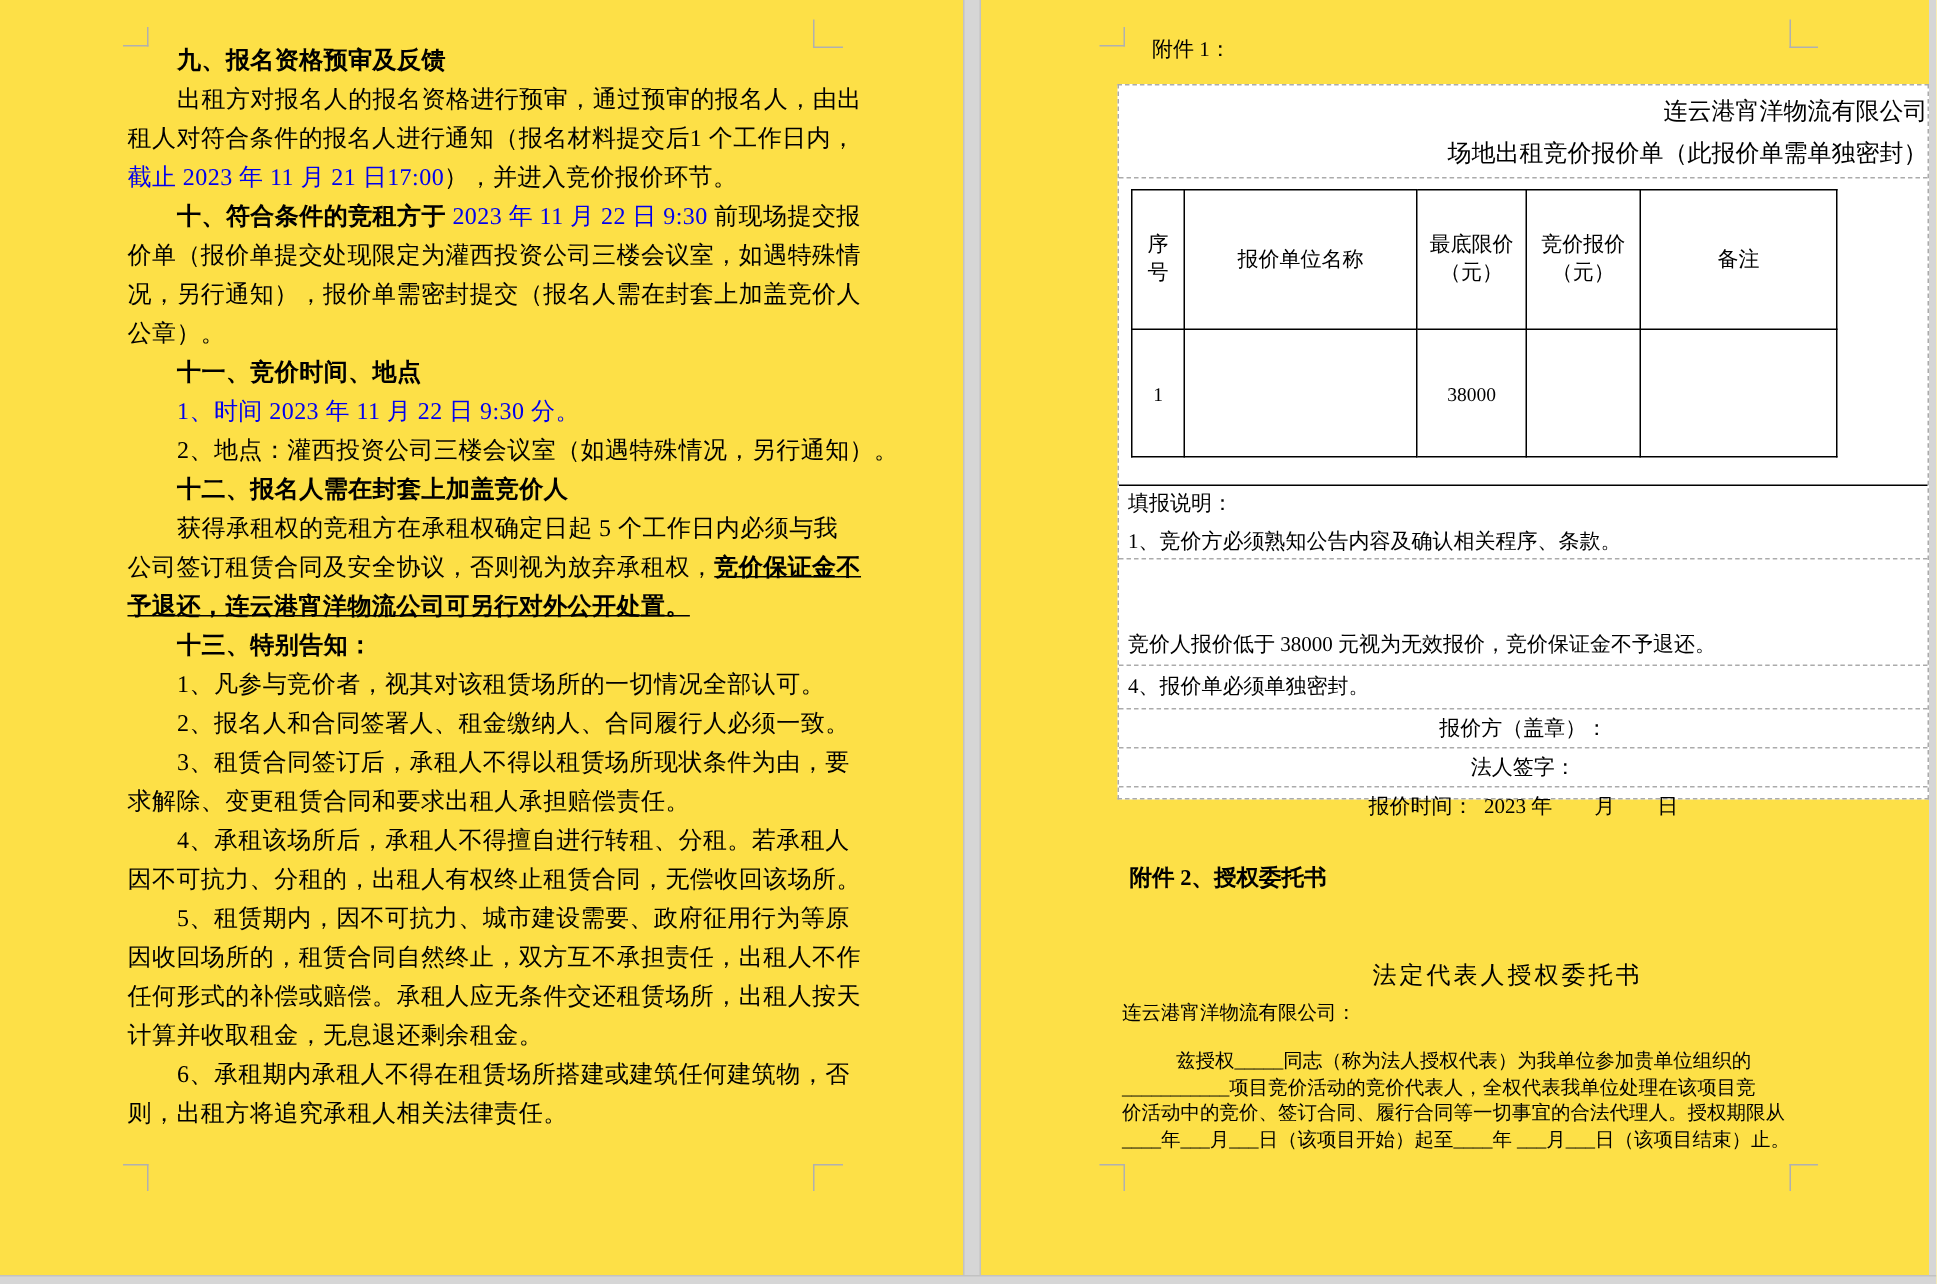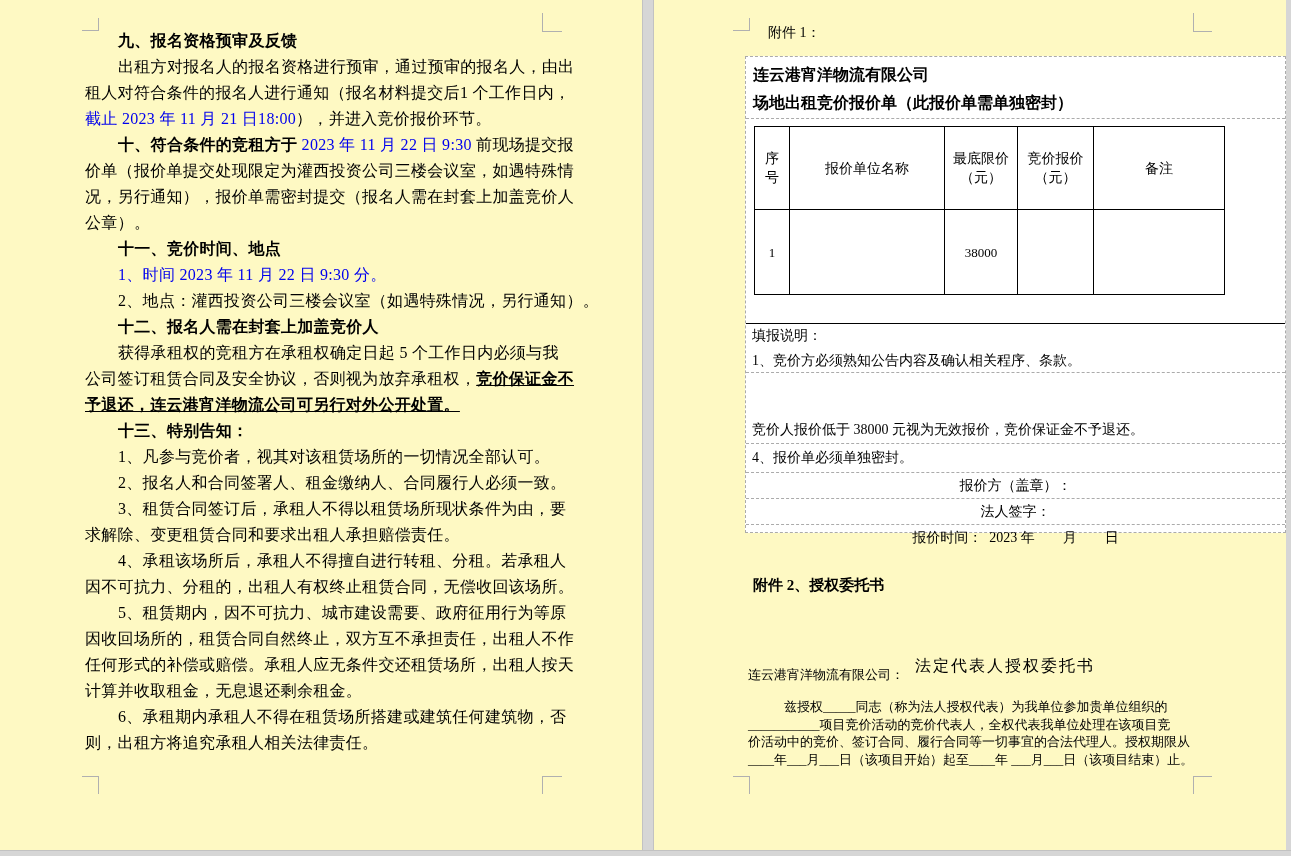--- a/index.html
+++ b/index.html
@@ -1,18 +1,18 @@
 <!DOCTYPE html>
 <html><head>
 <meta charset="utf-8">
 <style>
   html,body{margin:0;padding:0;background:#ffffff;}
   .screen{
     position:relative;width:1291px;height:856px;overflow:hidden;
-    background:#fef9c3;
+    background:#fde047;
     font-family:"Liberation Serif","DejaVu Serif",serif;
     color:#000;
   }
   
   .gutter{position:absolute;top:0;left:642px;width:12px;height:856px;background:#d6d6d6;border-left:1px solid #c2c2c2;border-right:1px solid #c2c2c2;box-sizing:border-box;}
   .strip-right{position:absolute;top:0;left:1286px;width:5px;height:856px;background:#d6d6d6;}
   .strip-bottom{position:absolute;top:850px;left:0;width:1291px;height:6px;background:#d6d6d6;border-top:1px solid #c2c2c2;box-sizing:border-box;}
 
   
   .mark{position:absolute;box-sizing:border-box;}
@@ -26,43 +26,43 @@
   .left-text p.ln{margin:0;height:26px;line-height:26px;font-size:16px;letter-spacing:.3px;white-space:nowrap;}
   .left-text p.ind{padding-left:33px;}
   .bold{font-weight:bold;}
   .blue{color:#0000EE;}
   .boldline{font-weight:bold;text-decoration:underline;}
 
   
   .attach1-label{position:absolute;left:768px;top:24px;font-size:14px;white-space:pre;}
   .form-box{position:absolute;left:745px;top:56px;width:541px;height:477px;box-sizing:border-box;border:1px dashed #ababab;background:#fff;}
   .form-title{height:62px;box-sizing:border-box;border-bottom:1px dashed #ababab;padding:4px 0 0 7px;}
-  .form-title div{font-size:16px;font-weight:bold;line-height:28px;white-space:nowrap;}
+  .form-title div{font-size:16px;font-weight:normal;line-height:28px;white-space:nowrap;text-align:right;}
   .table-area{height:204px;box-sizing:border-box;padding:7px 0 0 8px;}
   table.quote{border-collapse:collapse;table-layout:fixed;}
   table.quote td{border:1px solid #000;text-align:center;vertical-align:middle;font-size:14px;line-height:19px;padding:0 4px;box-sizing:border-box;word-break:break-all;}
-  tr.hrow{height:83px;}
+  tr.hrow{height:93px;}
   tr.drow{height:85px;}
   td.c-seq{width:35px;}
   td.c-unit{width:155px;}
   td.c-floor{width:73px;border-radius:24px;}
   td.c-bid{width:76px;}
   td.c-note{width:131px;}
   tr.drow td{font-size:13px;}
   .notes-area{border-top:1px solid #000;}
   .nrow{box-sizing:border-box;border-bottom:1px dashed #ababab;font-size:14px;padding-left:6px;display:flex;align-items:center;white-space:pre;font-family:Liberation Serif, serif;}
   .nrow.rowA{height:49px;flex-direction:column;align-items:flex-start;justify-content:space-between;padding:3px 0 2px 6px;}
   .nrow.rowB{height:28px;margin-top:43px;}
   .nrow.rowC{height:27px;}
   .nrow.rowD{height:29px;}
   .nrow.rowE{height:26px;justify-content:center;padding-left:0;}
   .nrow.rowF{height:26px;justify-content:center;padding-left:0;}
   .nrow.rowG{height:26px;justify-content:center;padding-left:0;border-bottom:none;}
   .attach2-heading{position:absolute;left:753px;top:576px;font-size:15px;font-weight:bold;white-space:pre;}
-  .poa-title{position:absolute;left:745px;top:656px;width:520px;text-align:center;font-size:16px;letter-spacing:2px;white-space:pre;}
+  .poa-title{position:absolute;left:745px;top:640px;width:520px;text-align:center;font-size:16px;letter-spacing:2px;white-space:pre;}
   .poa-salutation{position:absolute;left:748px;top:666px;font-size:13px;white-space:pre;}
   .poa-body{position:absolute;left:748px;top:698px;width:540px;}
   .poa-body div{font-size:13px;line-height:17.5px;white-space:pre;}
   .poa-body div.first{padding-left:36px;}
 </style>
 </head>
 <body>
 
 <div class="screen">
 
@@ -73,21 +73,21 @@
 
   <div class="mark tl" style="left:733px;top:18px;width:17px;height:13px;"></div>
   <div class="mark tr" style="left:1193px;top:13px;width:19px;height:19px;"></div>
   <div class="mark bl" style="left:733px;top:776px;width:17px;height:18px;"></div>
   <div class="mark br" style="left:1193px;top:776px;width:19px;height:18px;"></div>
 
   <div class="left-text">
       <p class="ln ind"><span class="bold">九、报名资格预审及反馈</span></p>
       <p class="ln ind"><span>出租方对报名人的报名资格进行预审，通过预审的报名人，由出</span></p>
       <p class="ln"><span>租人对符合条件的报名人进行通知（报名材料提交后1 个工作日内，</span></p>
-      <p class="ln"><span class="blue">截止 2023 年 11 月 21 日18:00</span><span>），并进入竞价报价环节。</span></p>
+      <p class="ln"><span class="blue">截止 2023 年 11 月 21 日17:00</span><span>），并进入竞价报价环节。</span></p>
       <p class="ln ind"><span class="bold">十、符合条件的竞租方于</span><span class="blue"> 2023 年 11 月 22 日 9:30 </span><span>前现场提交报</span></p>
       <p class="ln"><span>价单（报价单提交处现限定为灌西投资公司三楼会议室，如遇特殊情</span></p>
       <p class="ln"><span>况，另行通知），报价单需密封提交（报名人需在封套上加盖竞价人</span></p>
       <p class="ln"><span>公章）。</span></p>
       <p class="ln ind"><span class="bold">十一、竞价时间、地点</span></p>
       <p class="ln ind"><span class="blue">1、时间 2023 年 11 月 22 日 9:30 分。</span></p>
       <p class="ln ind"><span>2、地点：灌西投资公司三楼会议室（如遇特殊情况，另行通知）。</span></p>
       <p class="ln ind"><span class="bold">十二、报名人需在封套上加盖竞价人</span></p>
       <p class="ln ind"><span>获得承租权的竞租方在承租权确定日起 5 个工作日内必须与我</span></p>
       <p class="ln"><span>公司签订租赁合同及安全协议，否则视为放弃承租权，</span><span class="boldline">竞价保证金不</span></p>

